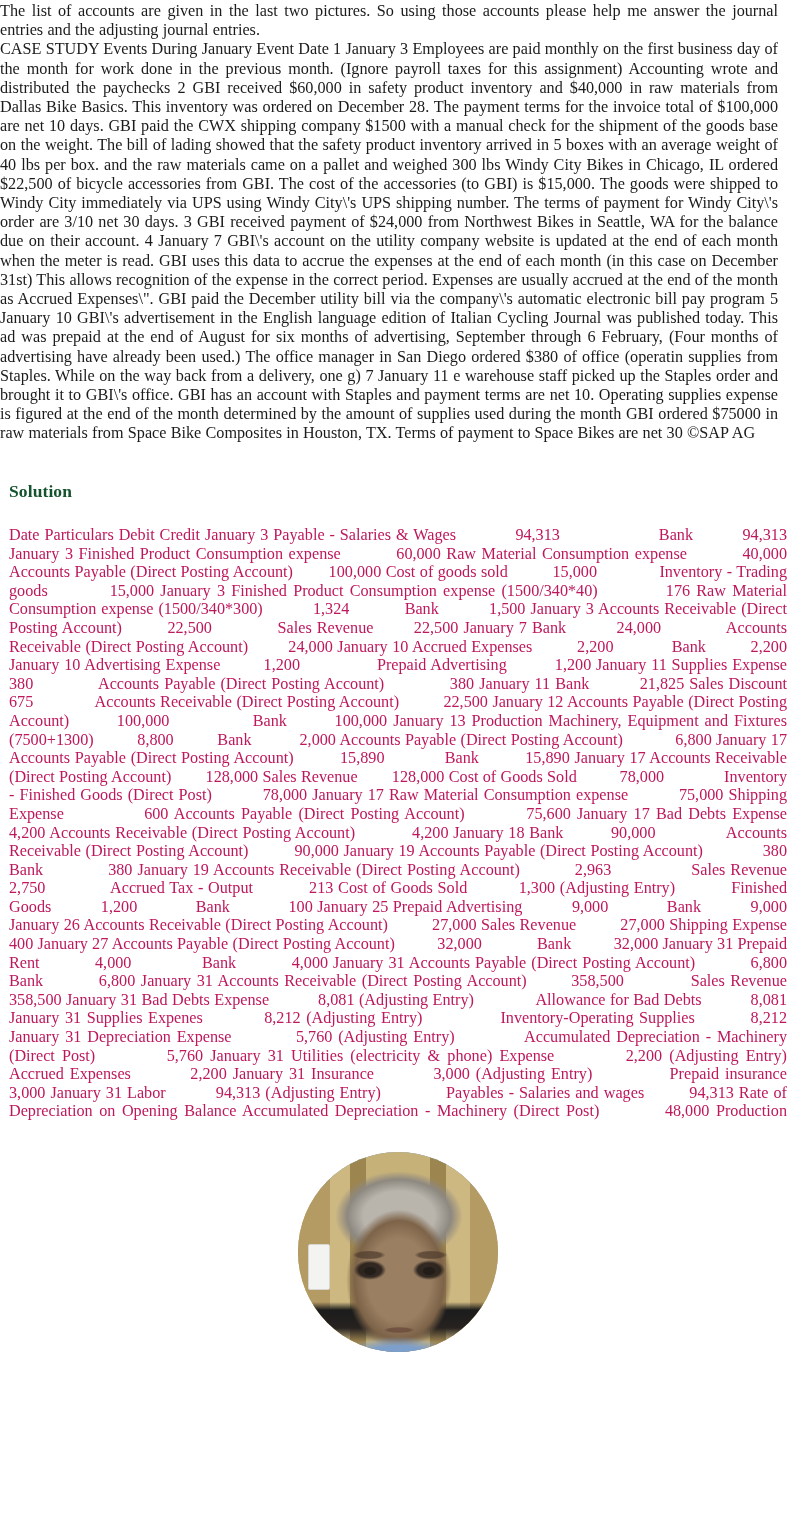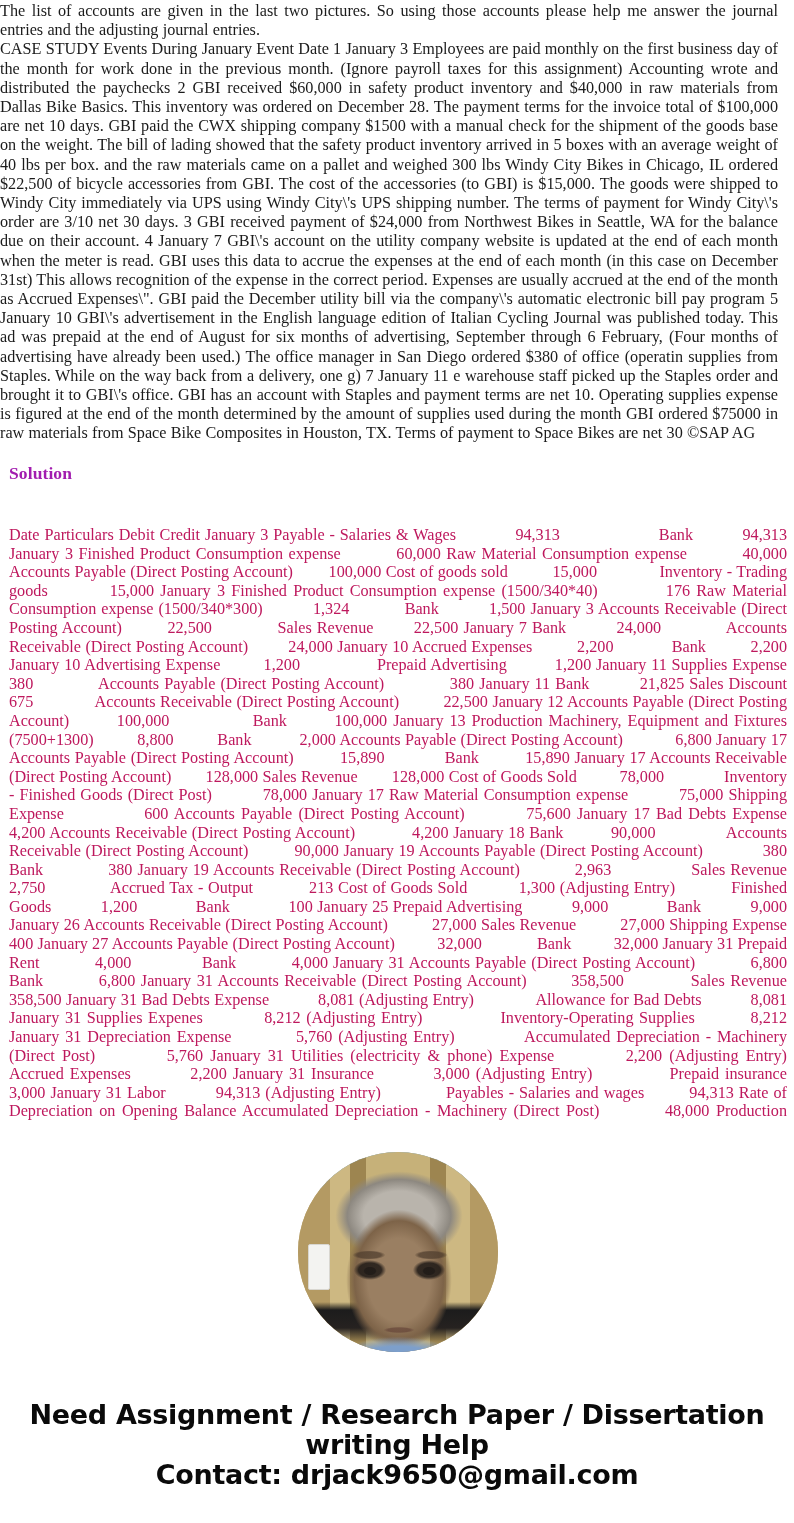--- a/index.html
+++ b/index.html
@@ -40,25 +40,25 @@
     margin: 0 0 0 0;
     color: #1b1b1b;
     word-spacing: 0.2px;
     hyphens: none;
   }
 
   
   .solution-heading {
     position: absolute;
     left: 9px;
-    top: 462px;
+    top: 480px;
     font-size: 17.5px;
     line-height: 22px;
     font-weight: bold;
-    color: #a21caf;
+    color: #14532d;
     letter-spacing: 0.1px;
   }
 
   
   .solution-wrap {
     position: absolute;
     left: 9px;
     top: 514px;
     width: 778px;
     height: 607px;
@@ -161,19 +161,14 @@
   <div class="solution-wrap">
     <div class="solution-body">Date Particulars Debit Credit January 3 Payable - Salaries &amp; Wages            94,313                    Bank          94,313 January 3 Finished Product Consumption expense          60,000 Raw Material Consumption expense          40,000               Accounts Payable (Direct Posting Account)        100,000 Cost of goods sold          15,000              Inventory - Trading goods          15,000 January 3 Finished Product Consumption expense (1500/340*40)           176 Raw Material Consumption expense (1500/340*300)          1,324           Bank          1,500 January 3 Accounts Receivable (Direct Posting Account)         22,500             Sales Revenue        22,500 January 7 Bank          24,000             Accounts Receivable (Direct Posting Account)         24,000 January 10 Accrued Expenses          2,200             Bank          2,200 January 10 Advertising Expense         1,200                Prepaid Advertising          1,200 January 11 Supplies Expense             380             Accounts Payable (Direct Posting Account)             380 January 11 Bank          21,825 Sales Discount             675              Accounts Receivable (Direct Posting Account)          22,500 January 12 Accounts Payable (Direct Posting Account)        100,000              Bank        100,000 January 13 Production Machinery, Equipment and Fixtures (7500+1300)          8,800          Bank           2,000 Accounts Payable (Direct Posting Account)            6,800 January 17 Accounts Payable (Direct Posting Account)          15,890             Bank          15,890 January 17 Accounts Receivable (Direct Posting Account)        128,000 Sales Revenue        128,000 Cost of Goods Sold          78,000              Inventory - Finished Goods (Direct Post)          78,000 January 17 Raw Material Consumption expense          75,000 Shipping Expense             600 Accounts Payable (Direct Posting Account)          75,600 January 17 Bad Debts Expense           4,200 Accounts Receivable (Direct Posting Account)            4,200 January 18 Bank          90,000               Accounts Receivable (Direct Posting Account)          90,000 January 19 Accounts Payable (Direct Posting Account)             380              Bank             380 January 19 Accounts Receivable (Direct Posting Account)           2,963                Sales Revenue            2,750              Accrued Tax - Output            213 Cost of Goods Sold           1,300 (Adjusting Entry)            Finished Goods           1,200             Bank             100 January 25 Prepaid Advertising           9,000             Bank           9,000 January 26 Accounts Receivable (Direct Posting Account)          27,000 Sales Revenue          27,000 Shipping Expense             400 January 27 Accounts Payable (Direct Posting Account)          32,000             Bank          32,000 January 31 Prepaid Rent           4,000              Bank           4,000 January 31 Accounts Payable (Direct Posting Account)           6,800              Bank          6,800 January 31 Accounts Receivable (Direct Posting Account)        358,500            Sales Revenue        358,500 January 31 Bad Debts Expense           8,081 (Adjusting Entry)              Allowance for Bad Debts           8,081 January 31 Supplies Expenes           8,212 (Adjusting Entry)              Inventory-Operating Supplies          8,212 January 31 Depreciation Expense           5,760 (Adjusting Entry)            Accumulated Depreciation - Machinery (Direct Post)          5,760 January 31 Utilities (electricity &amp; phone) Expense          2,200 (Adjusting Entry)             Accrued Expenses          2,200 January 31 Insurance          3,000 (Adjusting Entry)             Prepaid insurance           3,000 January 31 Labor          94,313 (Adjusting Entry)             Payables - Salaries and wages         94,313 Rate of Depreciation on Opening Balance Accumulated Depreciation - Machinery (Direct Post)          48,000 Production Machinery, Equipment and</div>
   </div>
 
   <div class="avatar">
     <div class="avatar-photo">
       <div class="avatar-switch"></div>
     </div>
   </div>
 
-  <div class="promo">
-    <span class="promo-line">Need Assignment / Research Paper / Dissertation</span>
-    <span class="promo-line">writing Help</span>
-    <span class="promo-line">Contact: drjack9650@gmail.com</span>
-  </div>
 
 </div>
 
 </body></html>

